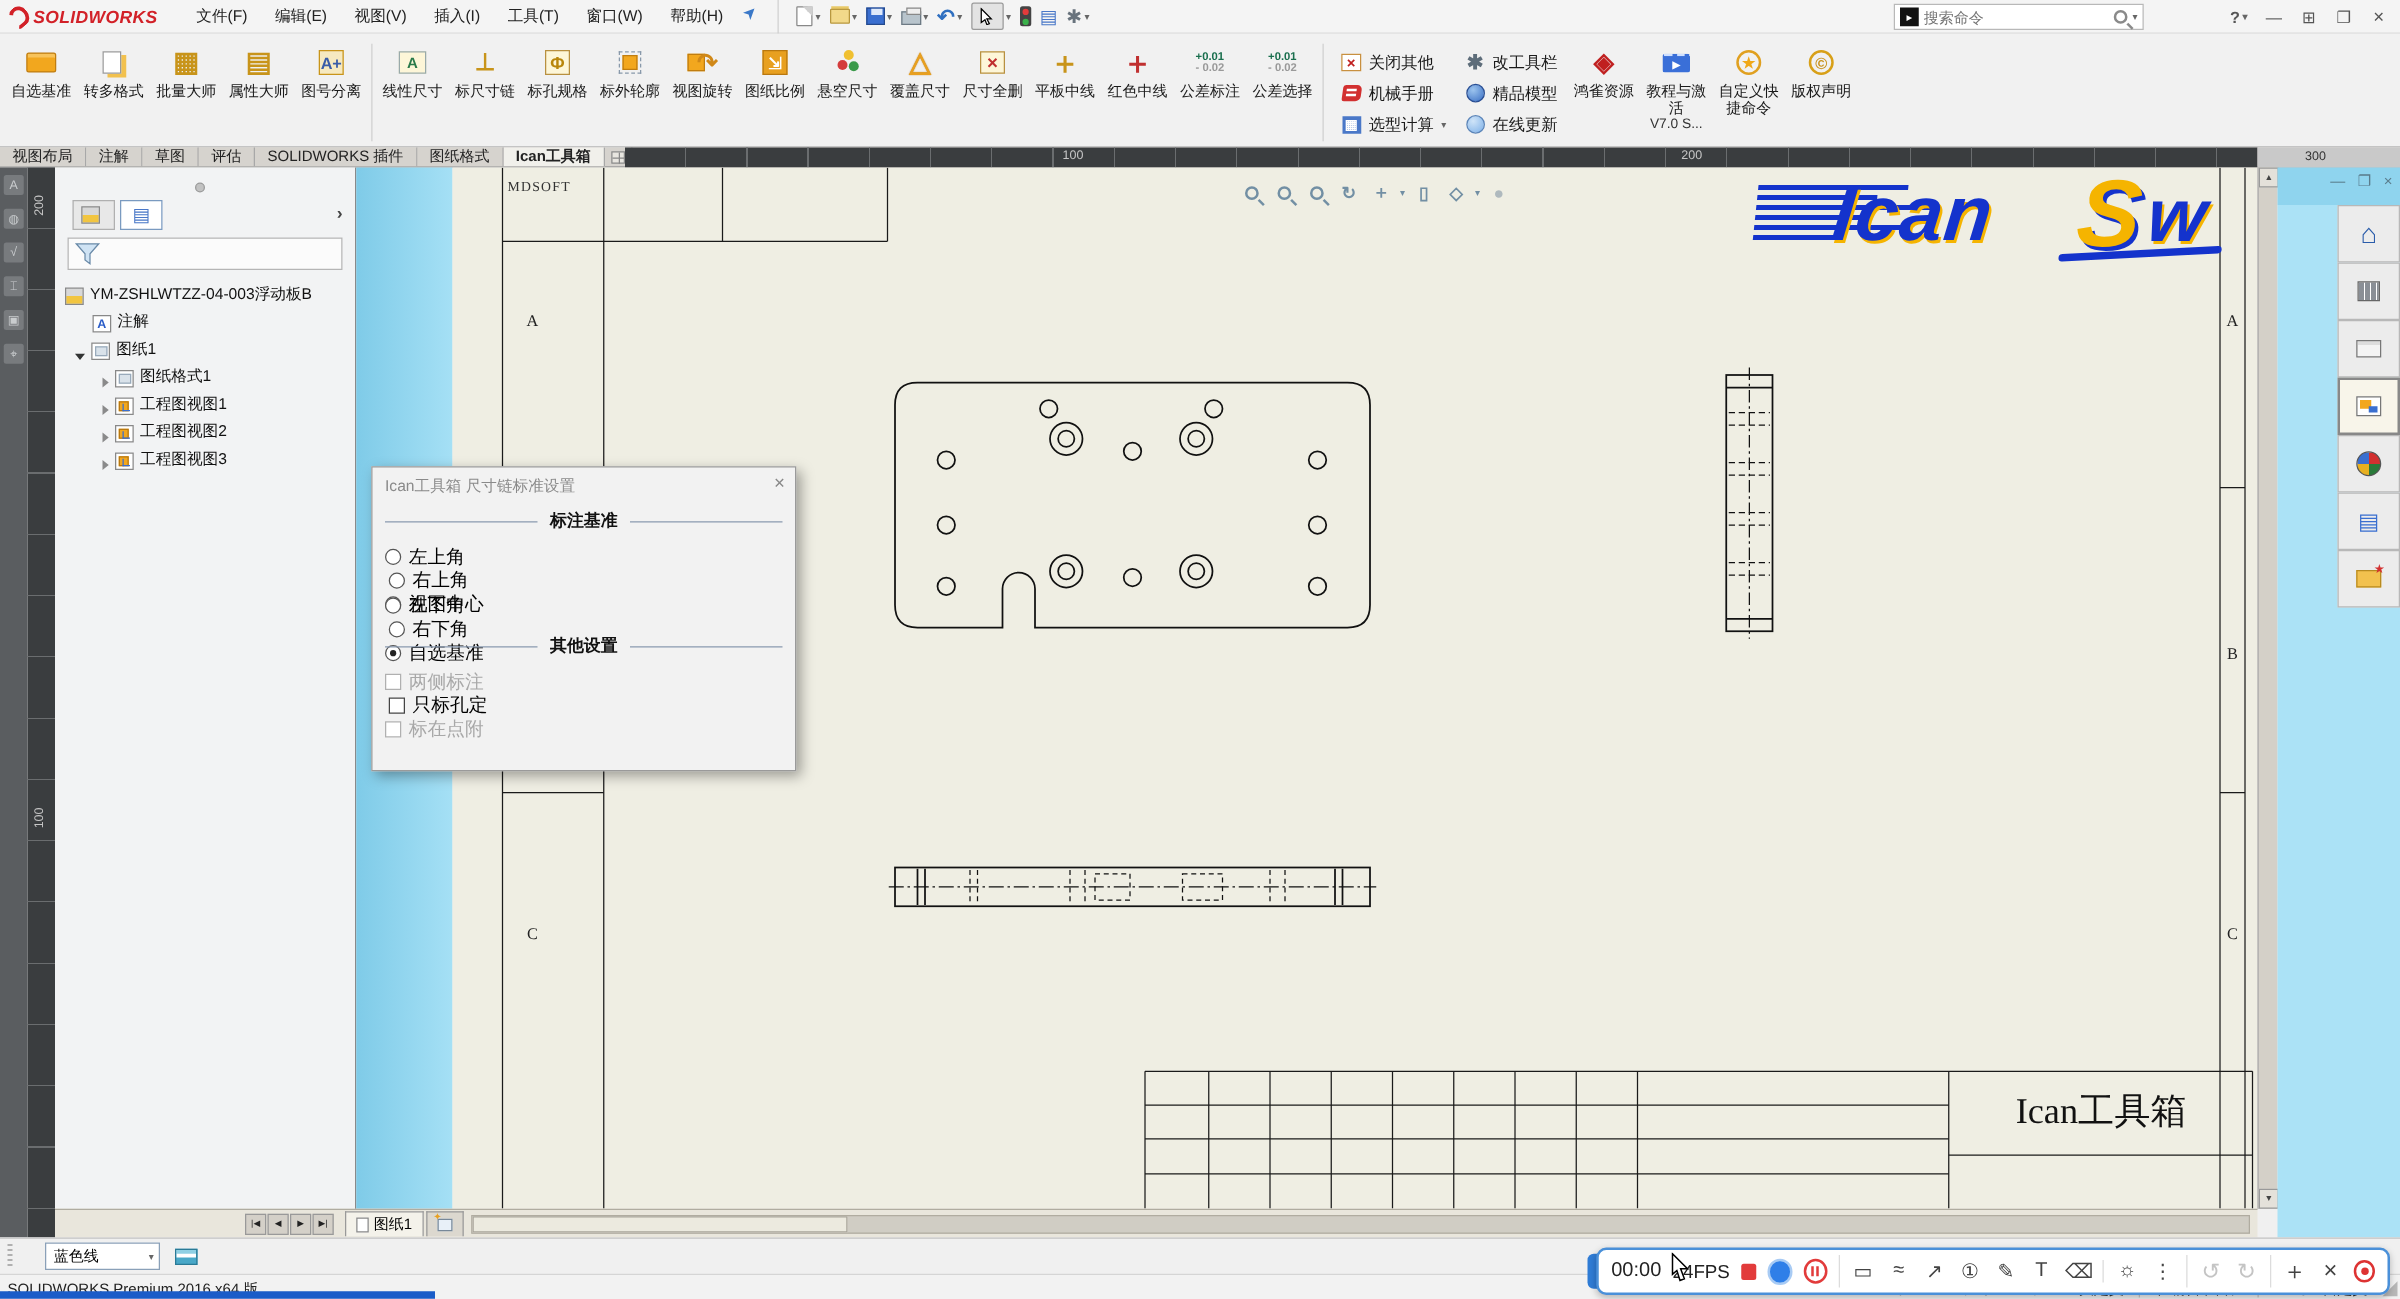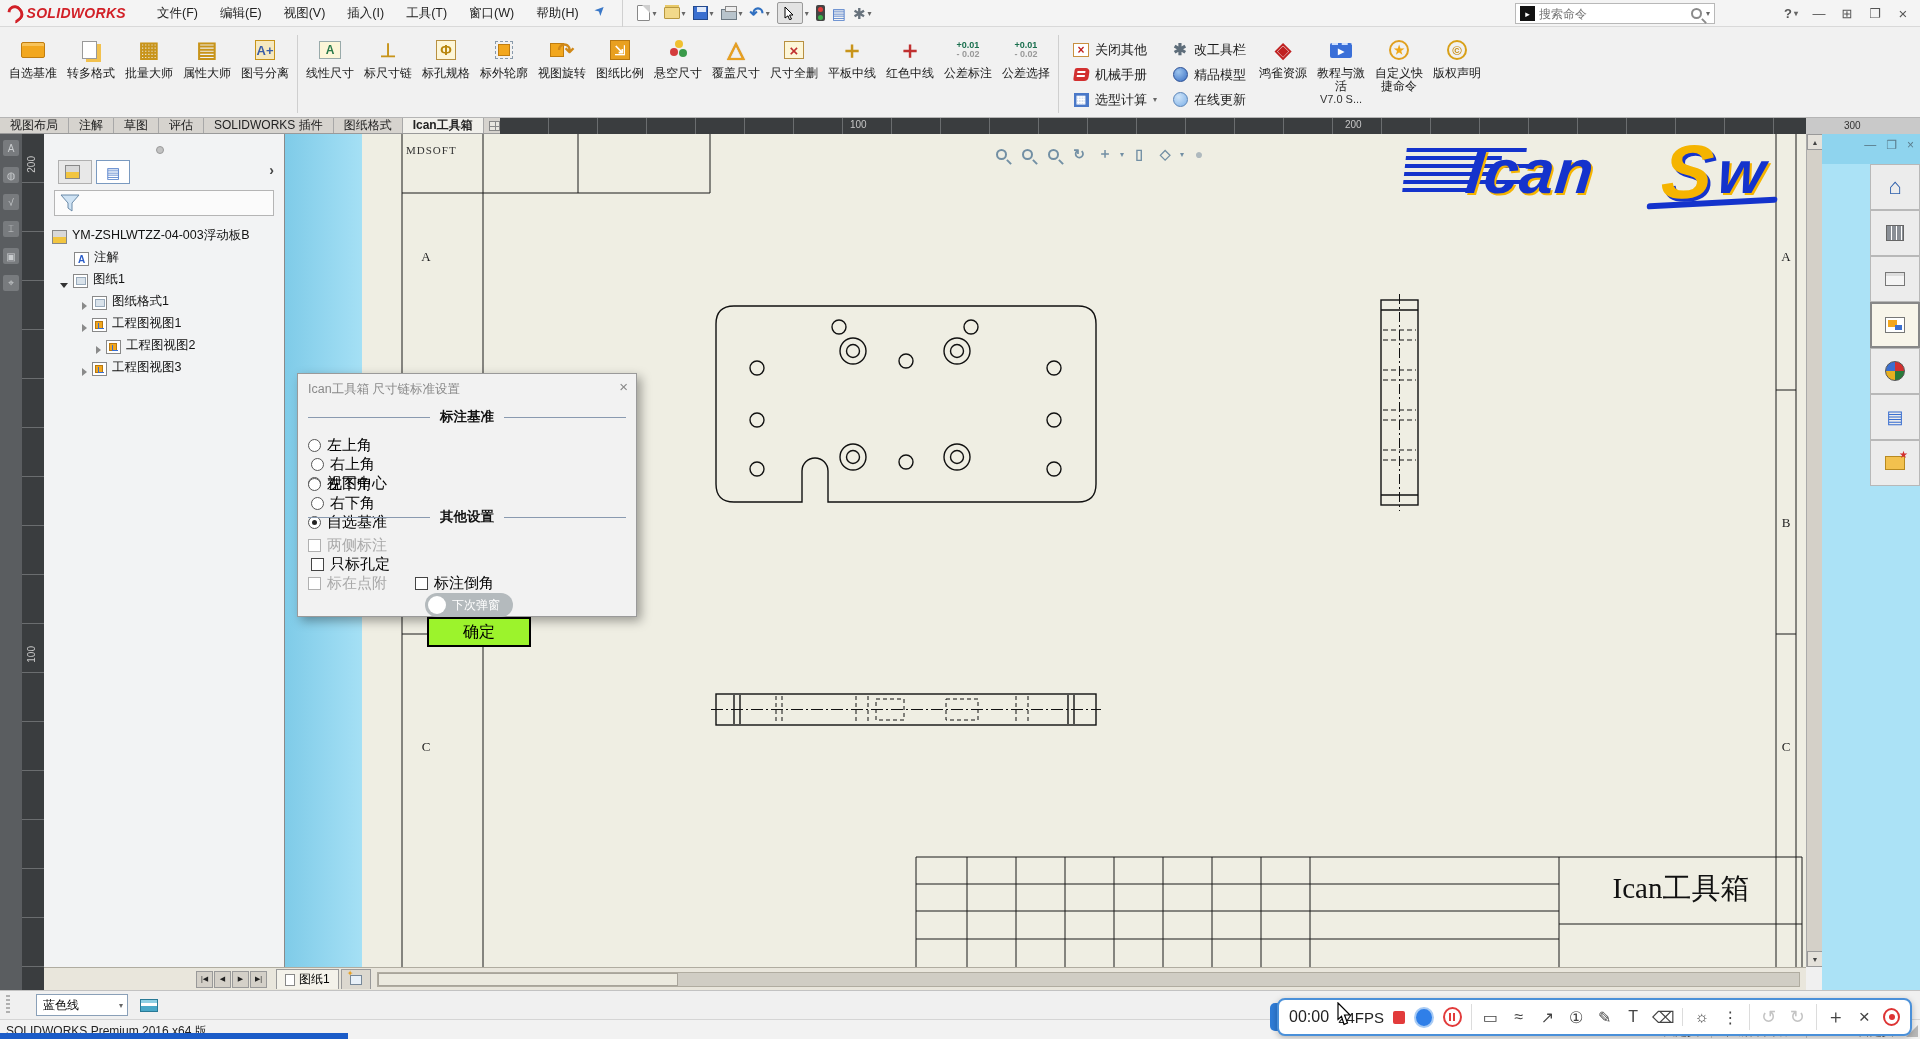--- a/index.html
+++ b/index.html
@@ -519,21 +519,21 @@
     <div class="trow" style="padding-left:38px;">
         <span class="tri-r"></span>
         <span class="tic sheet"></span>
         <span class="tsp">图纸格式1</span>
       </div>
     <div class="trow" style="padding-left:38px;">
         <span class="tri-r"></span>
         <span class="tic view"></span>
         <span class="tsp">工程图视图1</span>
       </div>
-    <div class="trow" style="padding-left:52px;">
+    <div class="trow" style="padding-left:38px;">
         <span class="tri-r"></span>
         <span class="tic view"></span>
         <span class="tsp">工程图视图2</span>
       </div>
     <div class="trow" style="padding-left:38px;">
         <span class="tri-r"></span>
         <span class="tic view"></span>
         <span class="tsp">工程图视图3</span>
       </div>
   </div>
@@ -729,31 +729,20 @@
         <span>两侧标注</span>
       </span>
     <span class="dlg-col" style="margin-left:3px;">
         <span class="chk"></span>
         <span>只标孔定</span>
       </span>
     <span class="dlg-col lbl-dis">
         <span class="chk dis"></span>
         <span>标在点附</span>
       </span>
-  </div>
-  <div class="dlg-row" style="top:200px;align-items:center;">
-    <span class="dlg-col">
-        <span class="chk"></span>
-        <span>标注倒角</span>
-      </span>
-    <span class="toggle">
-        <span class="knob"></span>
-        <span>下次弹窗</span>
-      </span>
-    <span class="okbtn" style="margin-left:20px;">确定</span>
   </div>
 </div>
 
 <div id="vscroll">
   <span class="sc-btn" style="top:0;">▲</span>
   <span class="sc-btn" style="top:817px;">▼</span>
 </div>
 <div id="taskpane">
   <div class="tp-controls">
     <span>—</span>

